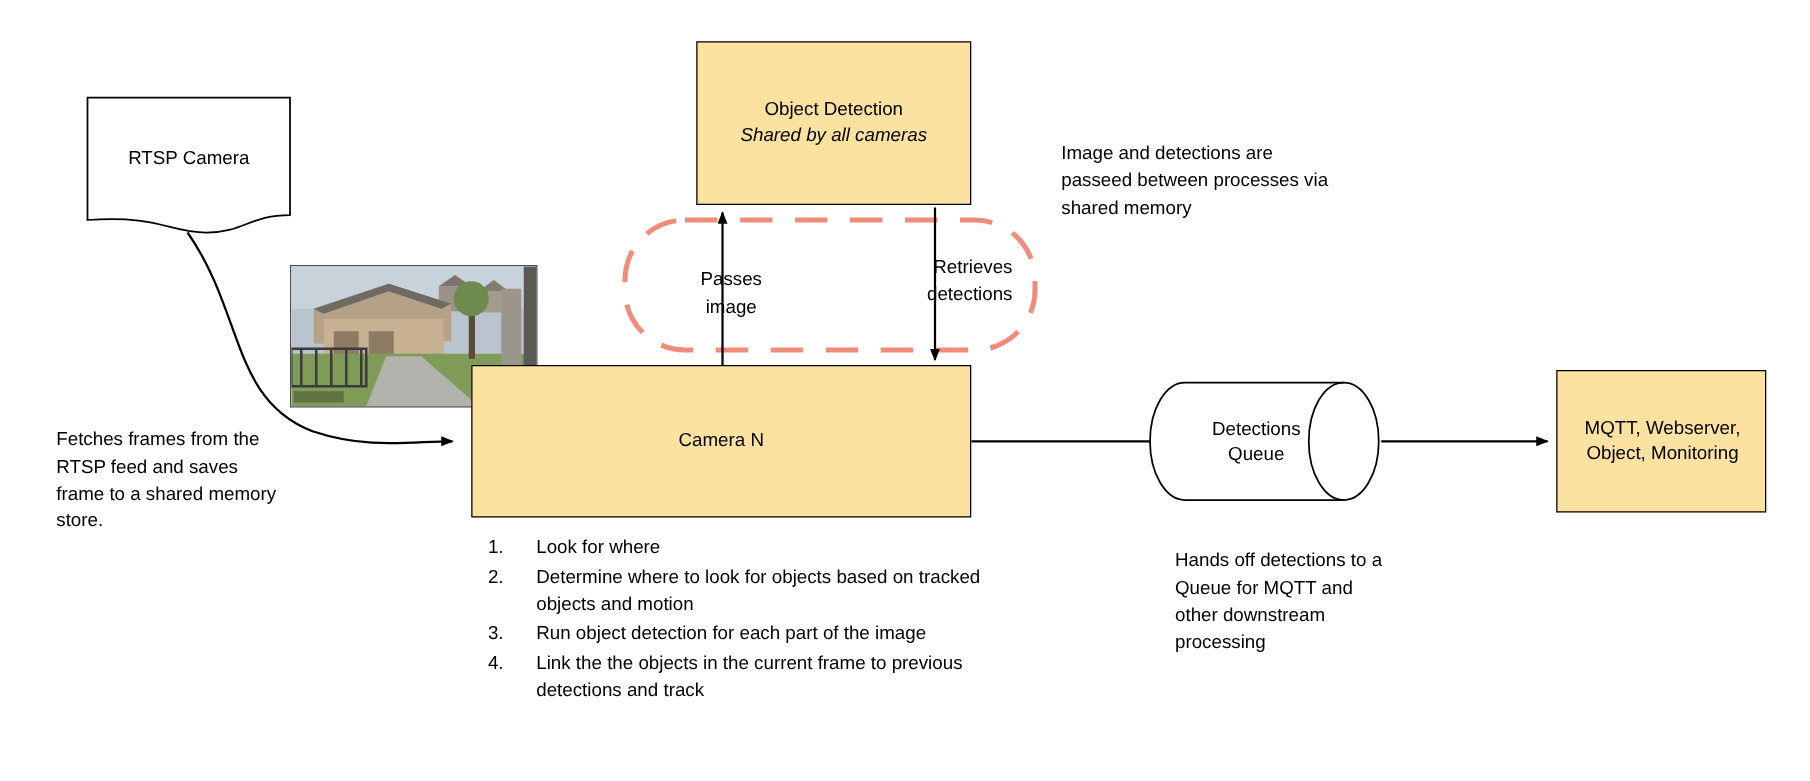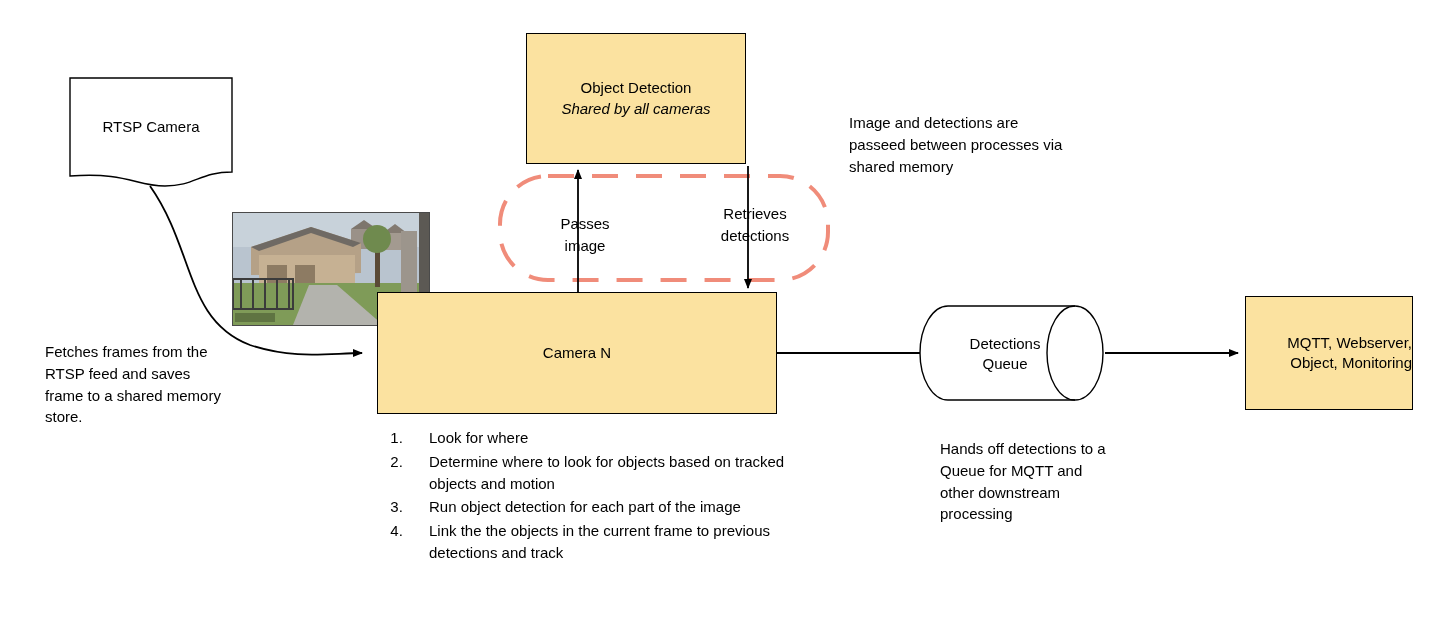--- a/index.html
+++ b/index.html
@@ -108,34 +108,34 @@
     <path d="M777,353 L936,353" fill="none" stroke="#000000" stroke-width="1.8" marker-end="url(#arrow)"></path>
 
     <path d="M948,306 L1075,306 A28,47 0 0 1 1075,400 L948,400 A28,47 0 0 1 948,306 Z" fill="#ffffff" stroke="#000000" stroke-width="1.4"></path>
     <path d="M1075,306 A28,47 0 0 0 1075,400" fill="none" stroke="#000000" stroke-width="1.4"></path>
 
     <path d="M1105,353 L1238,353" fill="none" stroke="#000000" stroke-width="1.8" marker-end="url(#arrow)"></path>
   </svg>
 
   <div class="rtsp-label" style="left:70px; top:118px; width:162px;">RTSP Camera</div>
 
-  <div class="node boxnode" style="left:526px; top:33px; width:220px; height:131px;">
+  <div class="node boxnode" style="left:557px; top:33px; width:220px; height:131px;">
     <div>Object Detection</div>
     <div class="italic">Shared by all cameras</div>
   </div>
 
   <div class="textblock" style="left:849px; top:112px; width:215px;">
     <div>Image and detections are passeed between processes via shared memory</div>
   </div>
 
   <div class="textblock" style="left:540px; top:213px; width:90px; text-align:center;">
     <div>Passes</div>
     <div>image</div>
   </div>
-  <div class="textblock" style="left:700px; top:203px; width:110px; text-align:center;">
+  <div class="textblock" style="left:700px; top:203px; width:110px; text-align:right;">
     <div>Retrieves</div>
     <div>detections</div>
   </div>
 
   <div class="camthumb" style="left:232px; top:212px; width:196px; height:112px;">
     <svg width="196" height="112" viewBox="0 0 196 112">
       <rect x="0" y="0" width="196" height="112" fill="#b9c4cf"></rect>
 
       <rect x="0" y="0" width="196" height="34" fill="#c8d2da"></rect>
 
@@ -189,19 +189,19 @@
   </div>
 
   <div class="cyl-label" style="left:948px; top:334px; width:114px;">
     <div>Detections</div>
     <div>Queue</div>
   </div>
 
   <div class="textblock" style="left:940px; top:438px; width:170px;">Hands off detections to a Queue for MQTT and other downstream processing</div>
 
   <div class="node boxnode" style="left:1245px; top:296px; width:168px; height:114px;">
-    <div style="text-align:right; width:100%; padding-left:2px; box-sizing:border-box;">
+    <div style="text-align:center; width:100%; padding-left:2px; box-sizing:border-box;">
       <div>MQTT, Webserver,</div>
       <div>Object, Monitoring</div>
     </div>
   </div>
 
 </div>
 
 </body></html>

